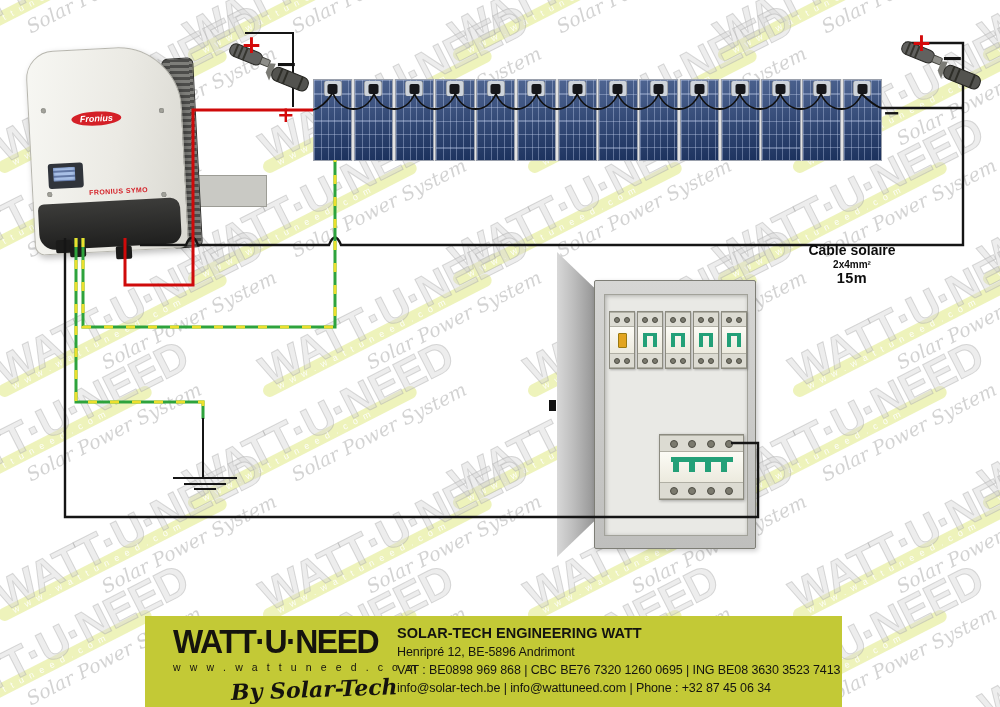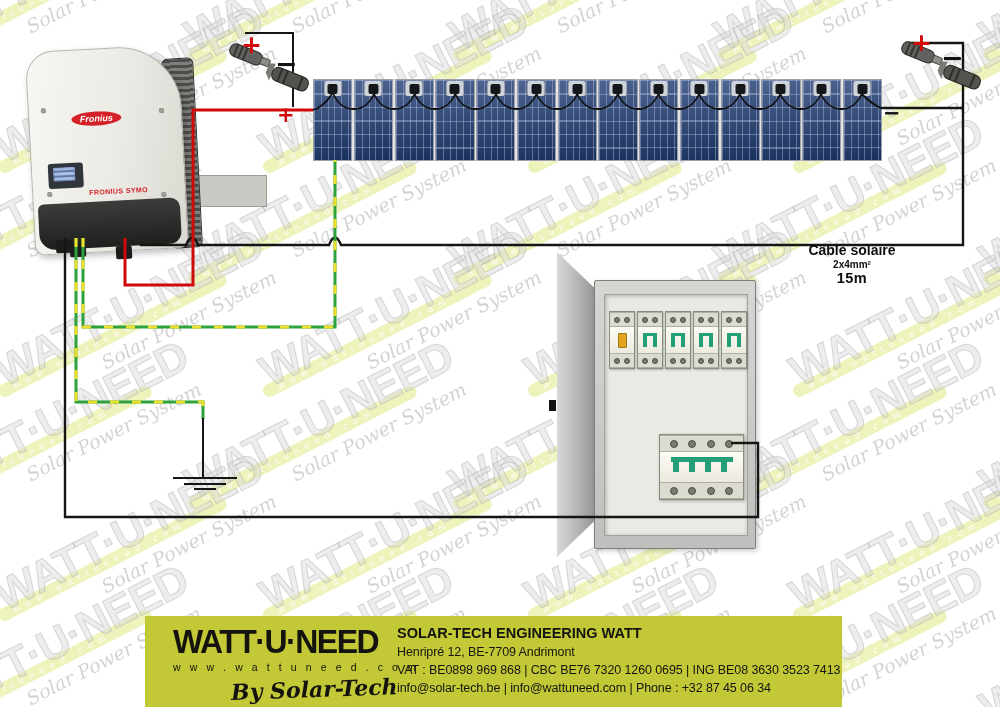--- a/index.html
+++ b/index.html
@@ -552,19 +552,19 @@
   </div>
 
   <div id="footer">
     <div class="f-logo">
       <div class="f-title">WATT·U·NEED</div>
       <div class="f-url">w w w . w a t t u n e e d . c o m</div>
       <div class="f-byline">By Solar-Tech</div>
     </div>
     <div class="f-info">
       <div class="f-company">SOLAR-TECH ENGINEERING WATT</div>
-      <div class="f-line">Henripré 12, BE-7709 Andrimont</div>
+      <div class="f-line">Henripré 12, BE-5896 Andrimont</div>
       <div class="f-line">VAT : BE0898 969 868  | CBC BE76 7320 1260 0695 | ING BE08 3630 3523 7413</div>
       <div class="f-line">info@solar-tech.be | info@wattuneed.com |  Phone : +32 87 45 06 34</div>
     </div>
   </div>
 
 </div>
 
 </body></html>

